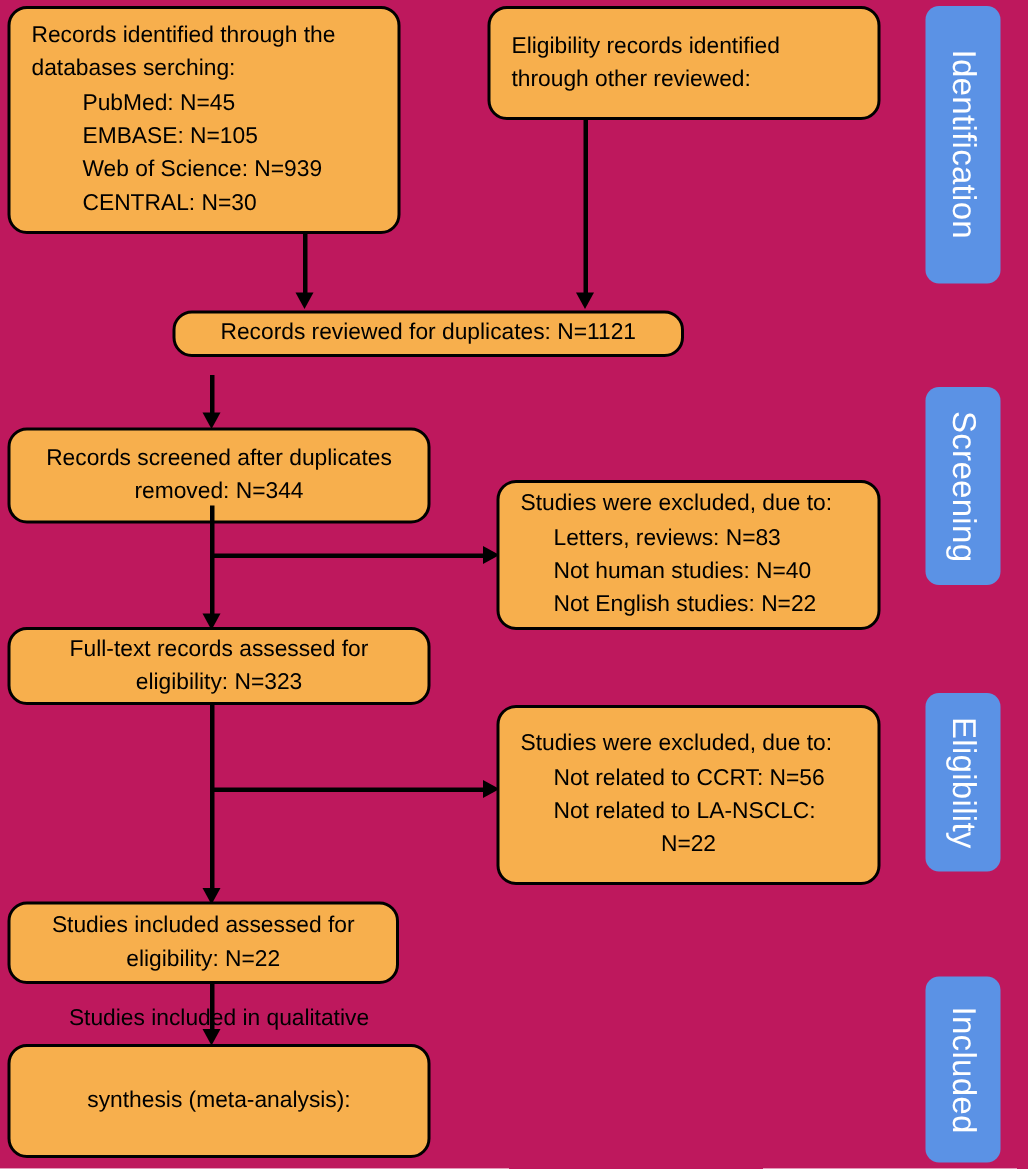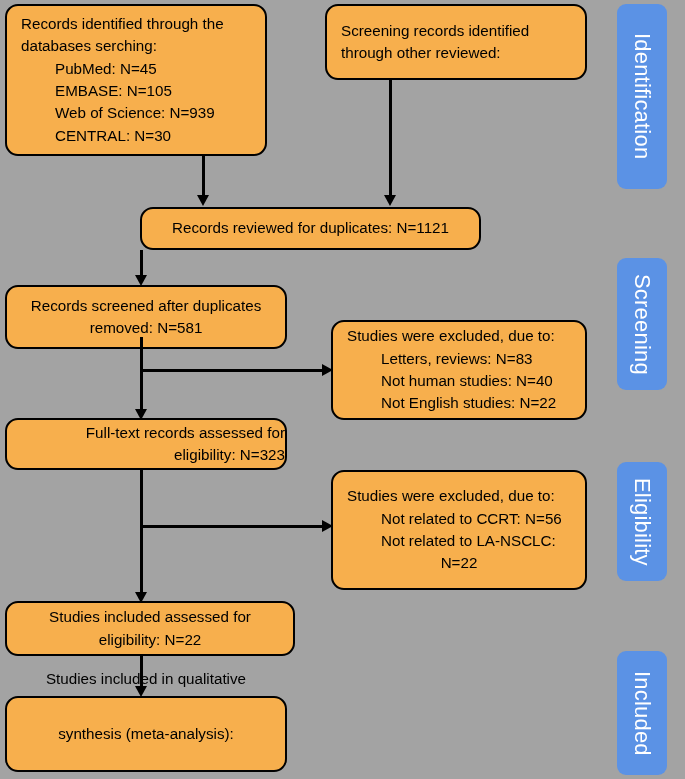--- a/index.html
+++ b/index.html
@@ -7,21 +7,21 @@
     padding: 0;
     background: #ffffff;
   }
   body {
     font-family: "Liberation Sans", sans-serif;
   }
   #canvas {
     position: relative;
     width: 685px;
     height: 779px;
-    background: #a3a3a3;
+    background: #be185d;
     overflow: hidden;
   }
   
   .box {
     position: absolute;
     box-sizing: border-box;
     background: #F7AF4D;
     border: 2.5px solid #000000;
     border-radius: 13px;
     color: #000000;
@@ -31,21 +31,21 @@
     flex-direction: column;
     justify-content: center;
   }
   .box .line {
     white-space: pre;
   }
   .ctr   { text-align: center; }
   .left  { text-align: left; }
   .pad-l { padding-left: 14px; }
   .indent { padding-left: 48px; }
-  .indent-r { padding-left: 48px; }
+  .indent-r { padding-left: 36px; }
 
   
   .stage {
     position: absolute;
     box-sizing: border-box;
     background: #5B92E5;
     border-radius: 9px;
     color: #ffffff;
     font-size: 22px;
     letter-spacing: 0.2px;
@@ -91,72 +91,72 @@
   <div class="box left" style="left:5px; top:4px; width:262px; height:152px;">
     <div class="line pad-l">Records identified through the</div>
     <div class="line pad-l">databases serching:</div>
     <div class="line indent">PubMed: N=45</div>
     <div class="line indent">EMBASE: N=105</div>
     <div class="line indent">Web of Science: N=939</div>
     <div class="line indent">CENTRAL: N=30</div>
   </div>
 
   <div class="box left" style="left:325px; top:4px; width:262px; height:76px;">
-    <div class="line pad-l">Screening records identified</div>
+    <div class="line pad-l">Eligibility records identified</div>
     <div class="line pad-l">through other reviewed:</div>
   </div>
 
   <div class="vline" style="left:202px; top:156px; height:42px;"></div>
   <div class="arrow-down" style="left:197px; top:195px;"></div>
 
   <div class="vline" style="left:389px; top:80px; height:118px;"></div>
   <div class="arrow-down" style="left:384px; top:195px;"></div>
 
-  <div class="box ctr" style="left:140px; top:207px; width:341px; height:43px;">
+  <div class="box ctr" style="left:115px; top:207px; width:341px; height:31px;">
     <div class="line">Records reviewed for duplicates: N=1121</div>
   </div>
 
   <div class="vline" style="left:140px; top:250px; height:28px;"></div>
   <div class="arrow-down" style="left:135px; top:275px;"></div>
 
   <div class="box ctr" style="left:5px; top:285px; width:282px; height:64px;">
     <div class="line">Records screened after duplicates</div>
-    <div class="line">removed: N=581</div>
+    <div class="line">removed: N=344</div>
   </div>
 
   <div class="vline" style="left:140px; top:337px; height:75px;"></div>
   <div class="hline" style="left:140px; top:369px; width:188px;"></div>
   <div class="arrow-right" style="left:322px; top:364px;"></div>
   <div class="arrow-down" style="left:135px; top:409px;"></div>
 
   <div class="box left" style="left:331px; top:320px; width:256px; height:100px;">
     <div class="line pad-l">Studies were excluded, due to:</div>
     <div class="line indent-r">Letters, reviews: N=83</div>
     <div class="line indent-r">Not human studies: N=40</div>
     <div class="line indent-r">Not English studies: N=22</div>
   </div>
 
-  <div class="box ctr" style="left:5px; top:418px; width:282px; height:52px;align-items:flex-end;">
+  <div class="box ctr" style="left:5px; top:418px; width:282px; height:52px;">
     <div class="line">Full-text records assessed for</div>
     <div class="line">eligibility: N=323</div>
   </div>
 
   <div class="vline" style="left:140px; top:470px; height:125px;"></div>
   <div class="hline" style="left:140px; top:525px; width:188px;"></div>
   <div class="arrow-right" style="left:322px; top:520px;"></div>
   <div class="arrow-down" style="left:135px; top:592px;"></div>
 
   <div class="box left" style="left:331px; top:470px; width:256px; height:120px;">
     <div class="line pad-l">Studies were excluded, due to:</div>
     <div class="line indent-r">Not related to CCRT: N=56</div>
     <div class="line indent-r">Not related to LA-NSCLC:</div>
     <div class="line ctr">N=22</div>
   </div>
 
-  <div class="box ctr" style="left:5px; top:601px; width:290px; height:55px;">
+  <div class="box ctr" style="left:5px; top:601px; width:261px; height:55px;">
     <div class="line">Studies included assessed for</div>
     <div class="line">eligibility: N=22</div>
   </div>
 
   <div class="vline" style="left:140px; top:656px; height:32px;"></div>
   <div class="arrow-down" style="left:135px; top:686px;"></div>
 
   <div class="box ctr" style="left:5px; top:696px; width:282px; height:76px;gap:32px;">
     <div class="line">Studies included in qualitative</div>
     <div class="line">synthesis (meta-analysis):</div>

